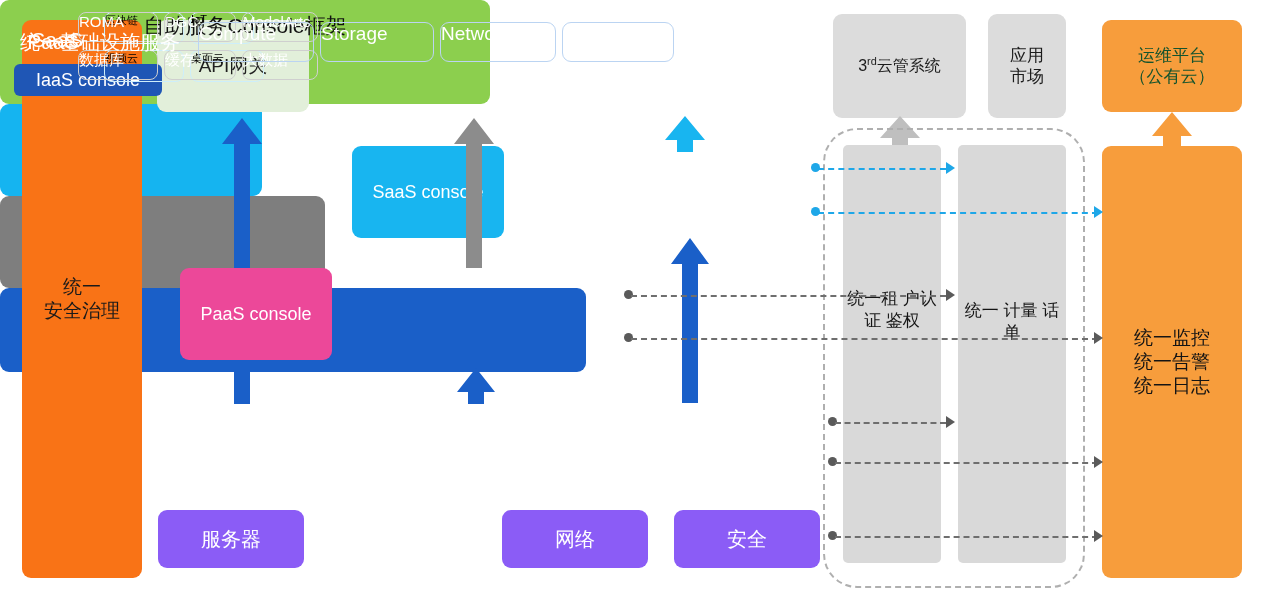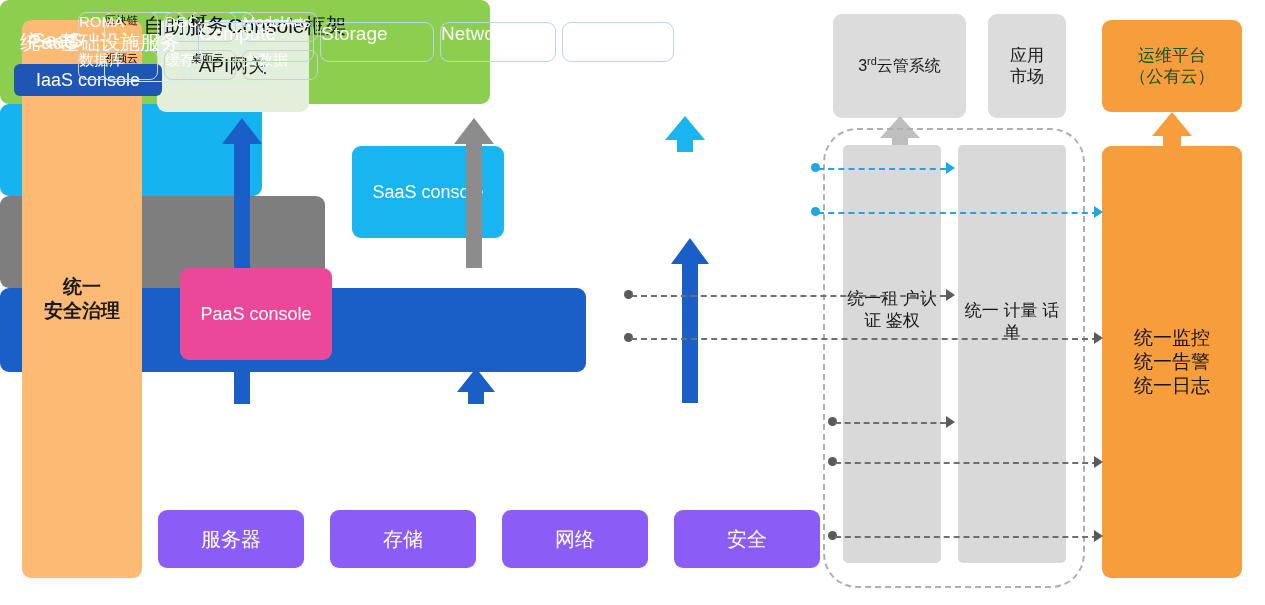--- a/index.html
+++ b/index.html
@@ -3,22 +3,22 @@
 <meta charset="utf-8">
 <style>
   html,body{margin:0;padding:0;background:#ffffff;}
   body{width:1265px;height:605px;position:relative;overflow:hidden;
        font-family:"Liberation Sans","DejaVu Sans",sans-serif;color:#111;}
   .stage{position:absolute;left:0;top:0;width:1265px;height:605px;}
   .box{position:absolute;box-sizing:border-box;display:flex;align-items:center;
        justify-content:center;text-align:center;line-height:1.25;}
 
   
-  .pillar-security{left:22px;top:20px;width:120px;height:558px;background:#fdba74;
-      border-radius:9px;color:#1a1a1a;font-size:19px;font-weight:700;text-align:center;}
+  .pillar-security{left:22px;top:20px;width:120px;height:558px;background:#f97316;
+      border-radius:9px;color:#1a1a1a;font-size:19px;font-weight:400;text-align:center;}
 
   
   .api-gw{left:157px;top:20px;width:152px;height:92px;background:#E2EFDA;
       border-radius:9px;font-size:19px;color:#1f1f1f;}
 
   
   .console-frame{left:322px;top:14px;width:490px;height:104px;background:#8CCF4E;
       border-radius:9px;}
   .console-title{position:absolute;left:0;top:12px;width:490px;text-align:center;
       font-size:21px;color:#111;}
@@ -192,23 +192,20 @@
     <div class="infra-label">统一基础设施服务</div>
     <div class="sub" style="left:186px;width:114px">Compute</div>
     <div class="sub" style="left:308px;width:112px">Storage</div>
     <div class="sub" style="left:550px;width:110px">CCE</div>
     <div class="sub" style="left:428px;width:114px">Network</div>
   </div>
 
   <div class="box hw" style="left:158px;width:146px">
       <span>服务器</span>
     </div>
-  <div class="box hw" style="left:330px;width:146px">
-      <span>存储</span>
-    </div>
   <div class="box hw" style="left:502px;width:146px">
       <span>网络</span>
     </div>
   <div class="box hw" style="left:674px;width:146px">
       <span>安全</span>
     </div>
 
   <div class="dot" style="left:811px;top:163px;background:#1EA7E8"></div>
   <div class="dline cy" style="left:818px;top:168px;width:128px"></div>
   <div class="dhead cy" style="left:946px;top:162px"></div>

